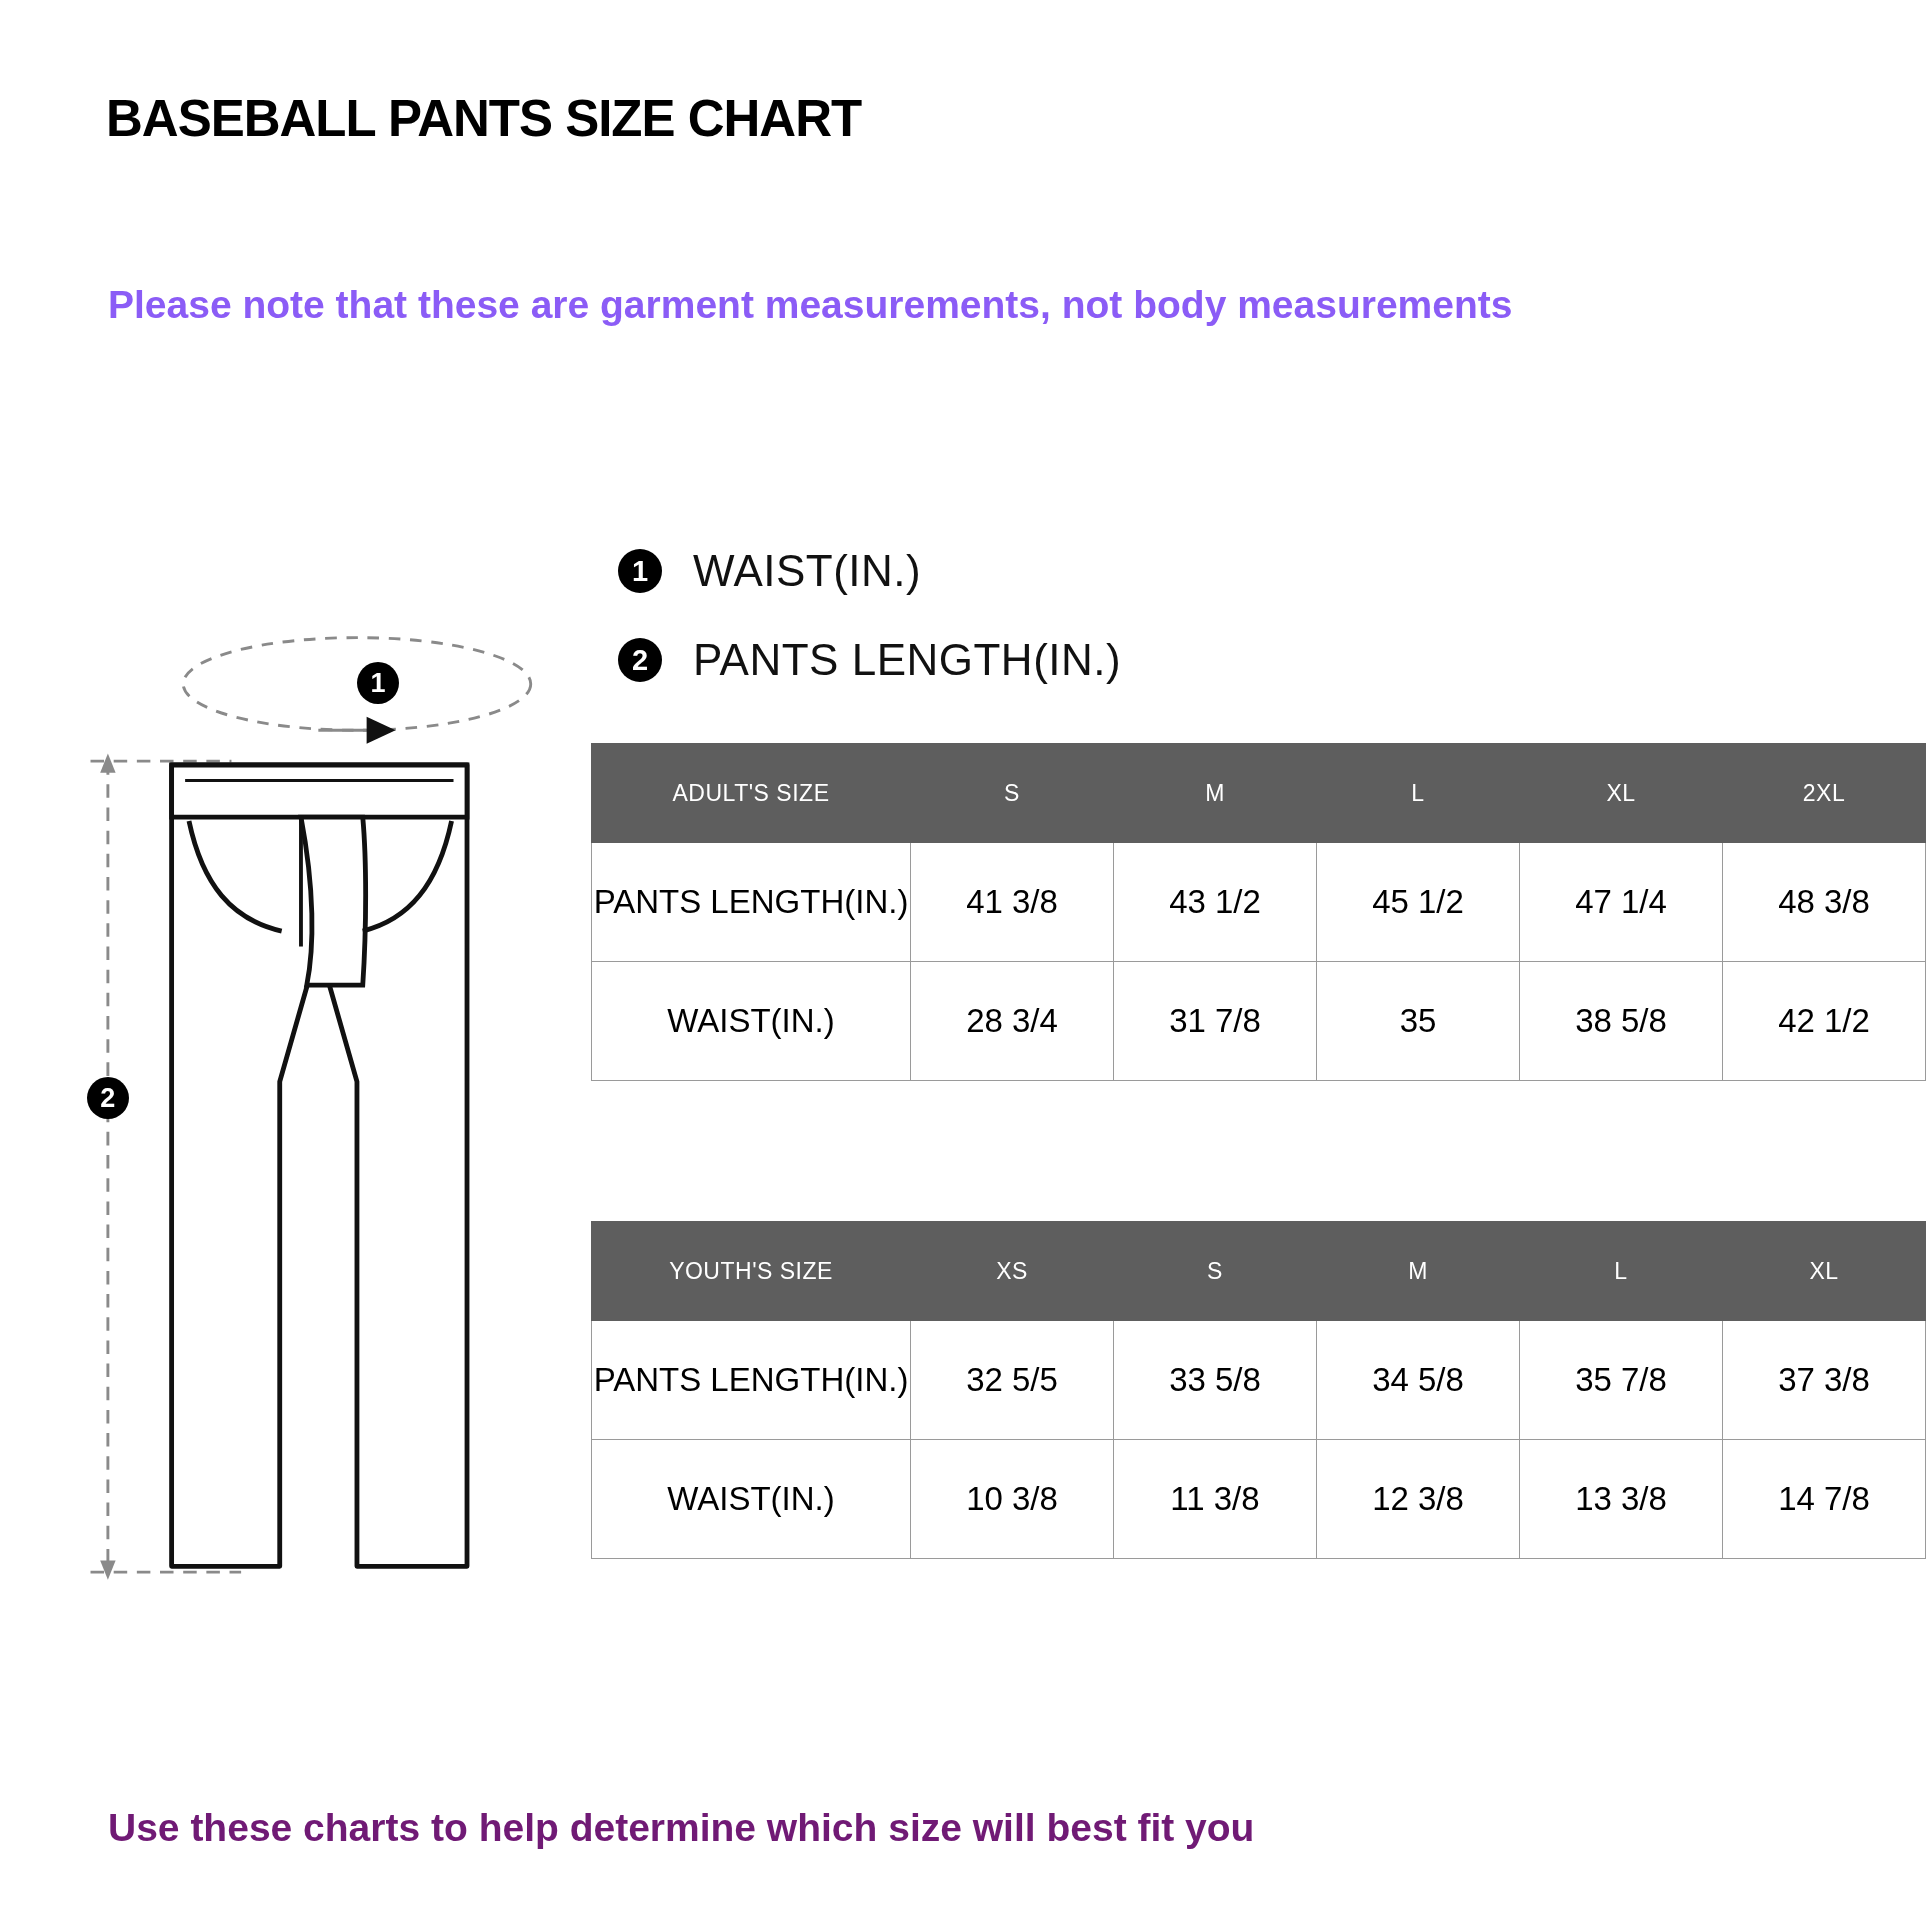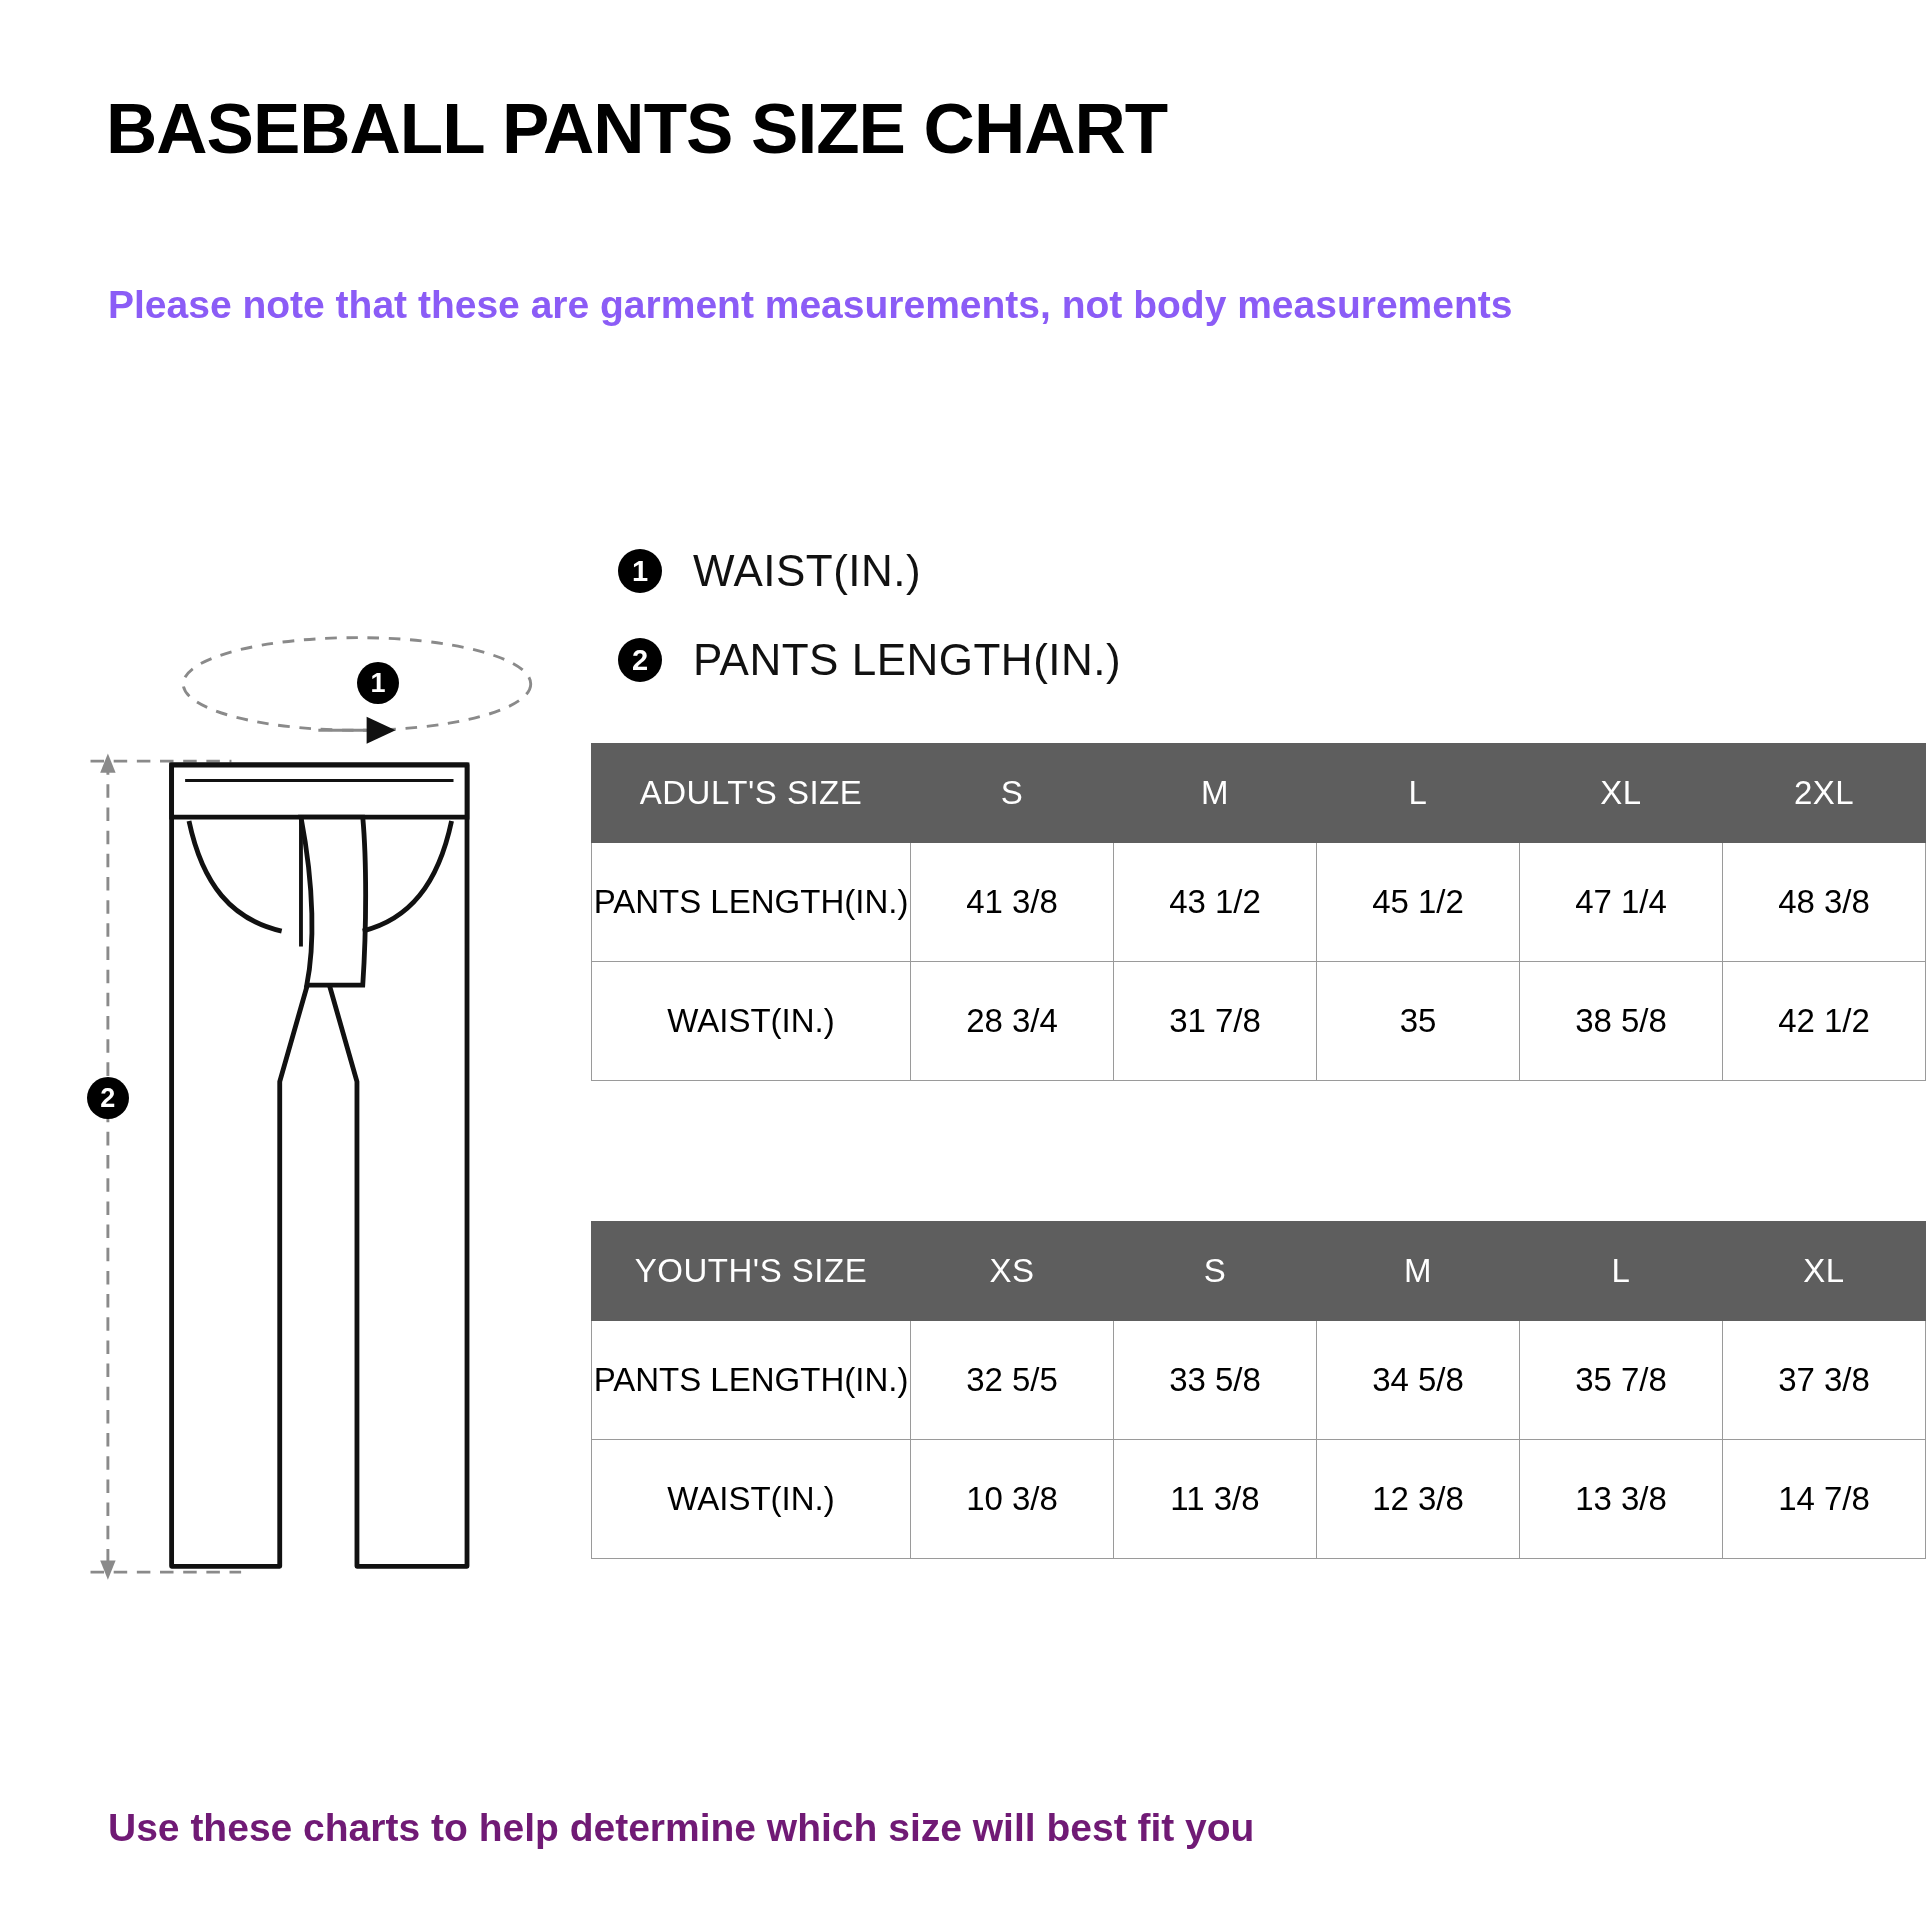--- a/index.html
+++ b/index.html
@@ -21,21 +21,21 @@
     width: 1931px;
     height: 1931px;
     background: #ffffff;
   }
 
   
   .title {
     position: absolute;
     left: 106px;
     top: 93px;
-    font-size: 71px;
+    font-size: 51px;
     font-weight: bold;
     letter-spacing: -1px;
     line-height: 1;
     color: #000;
     white-space: nowrap;
   }
 
   
   .note {
     position: absolute;
@@ -118,21 +118,21 @@
     text-align: center;
     vertical-align: middle;
     padding: 0;
     font-weight: normal;
   }
   table.size-table thead th {
     background: #5e5e5e;
     color: #ffffff;
     height: 98px;
     border-color: #5e5e5e;
-    font-size: 33px;
+    font-size: 23px;
     letter-spacing: 0.5px;
     line-height: 1.15;
   }
   table.size-table tbody td {
     background: #ffffff;
     color: #000000;
     height: 118px;
     line-height: 1.18;
   }
   td.rowhead, th.rowhead {

